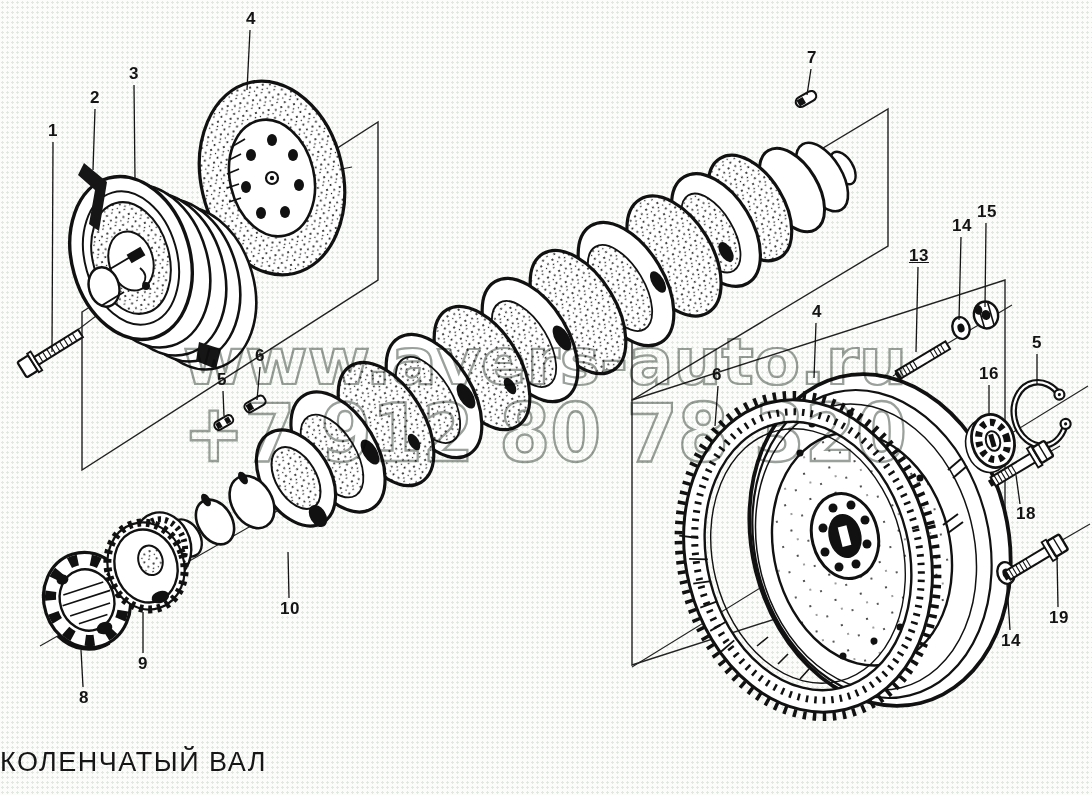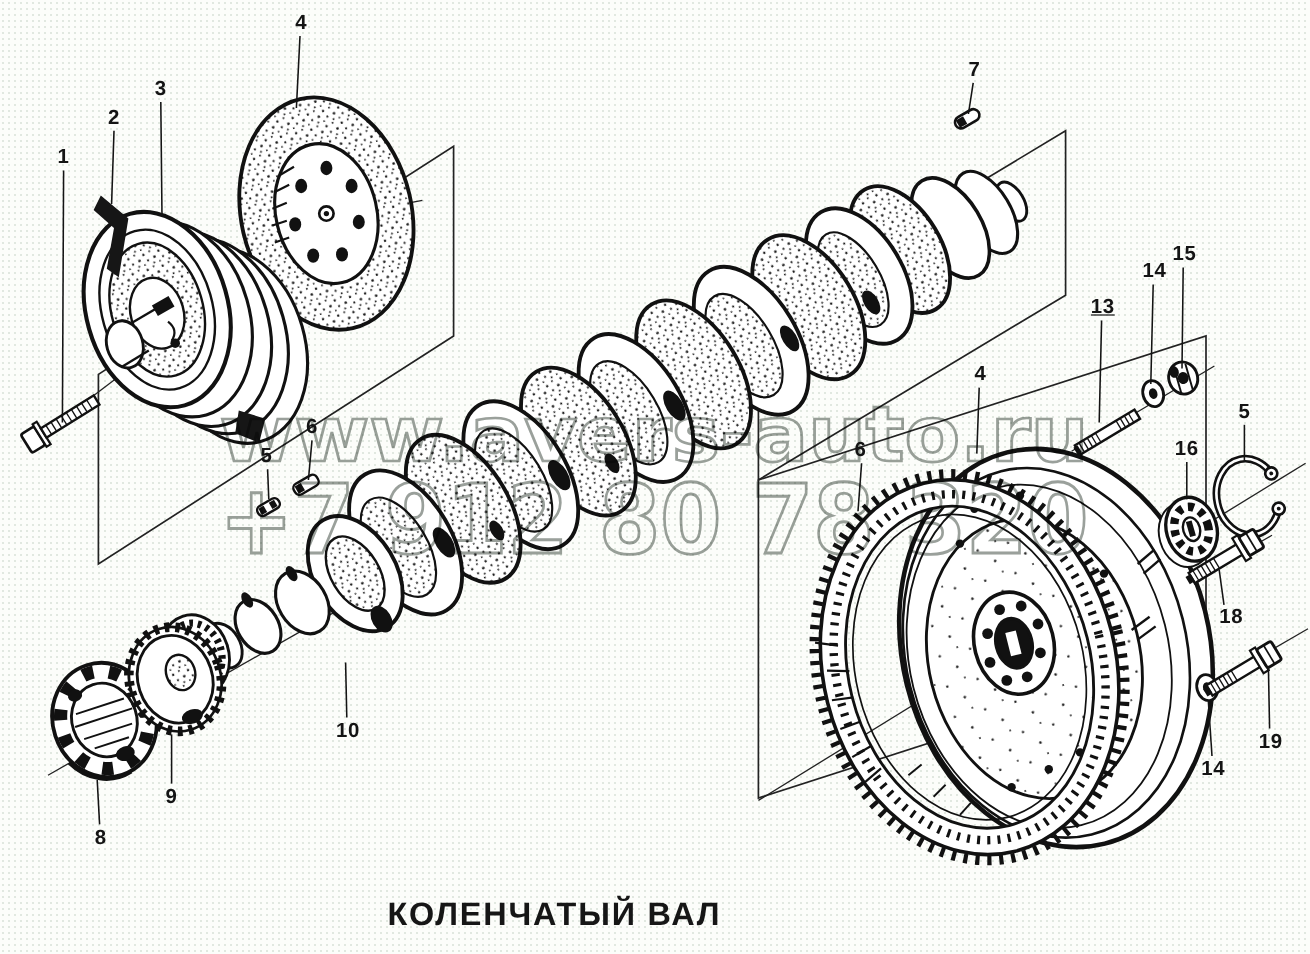--- a/index.html
+++ b/index.html
@@ -18,23 +18,23 @@
     transform:translate(-50%,-50%);
     font-size:17px;
     font-weight:bold;
     color:#141414;
     letter-spacing:0.5px;
     white-space:nowrap;
   }
   .title{
     position:absolute;
     left:0;top:747px;width:924px;
-    text-align:center;
+    text-align:left;
     font-size:27px;
-    font-weight:bold;
+    font-weight:normal;
     letter-spacing:1.5px;
     color:#161616;
   }
   .wm{mix-blend-mode:multiply;}
 </style>
 </head>
 <body>
 
 <div class="stage">
 

